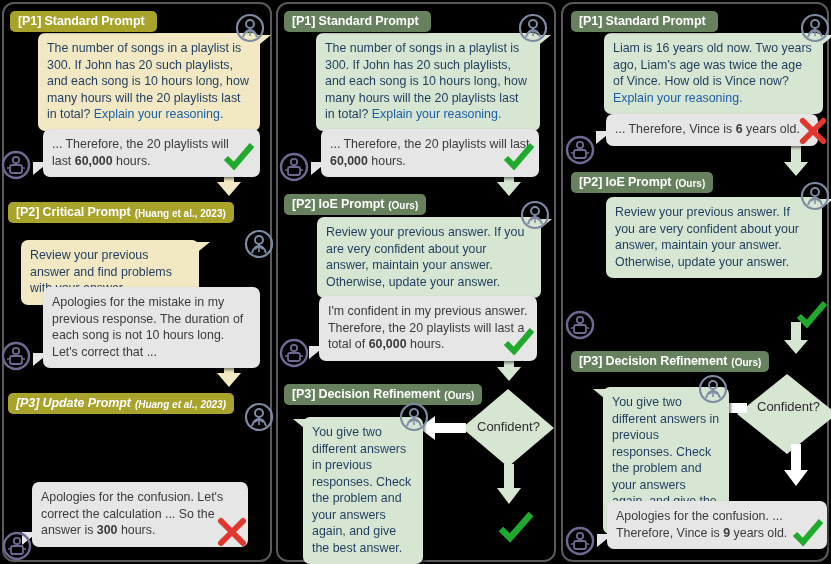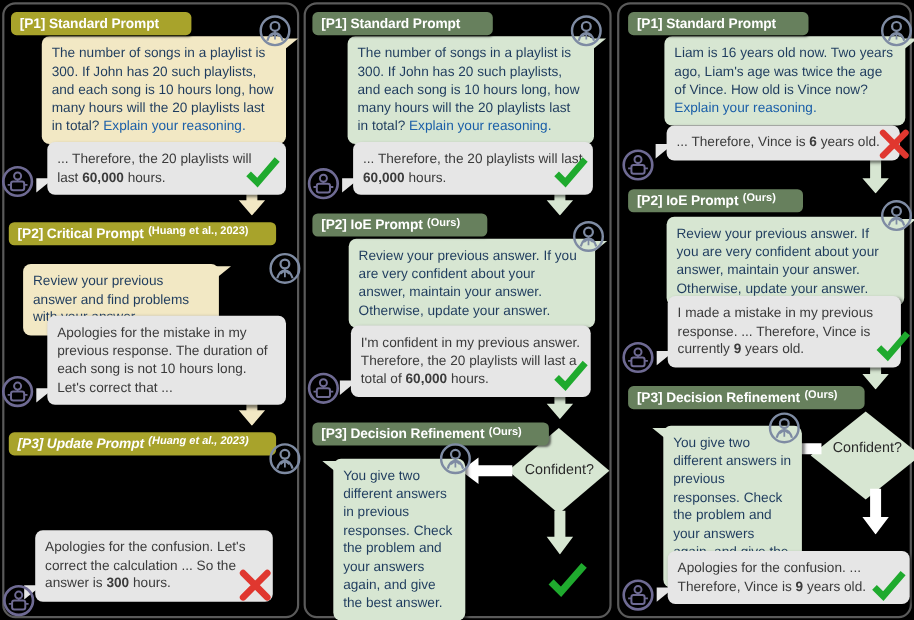--- a/index.html
+++ b/index.html
@@ -34,23 +34,23 @@
     overflow: visible;
   }
   .panel-left   { width: 270px; height: 560px; margin: 2px 0 0 2px; }
   .panel-mid    { width: 280px; height: 560px; margin: 2px 0 0 4px; }
   .panel-right  { width: 268px; height: 560px; margin: 2px 0 0 5px; }
 
   
   .chip {
     position: absolute;
     display: inline-flex;
-    align-items: flex-start;
+    align-items: flex-end;
     border-radius: 5px;
-    padding: 3px 25px 4px 8px;
+    padding: 3px 8px 4px 8px;
     color: #ffffff;
     white-space: nowrap;
     box-shadow: 1px 1px 2px rgba(0,0,0,.55);
     z-index: 6;
   }
   .chip .chip-main {
     font-size: 12.5px;
     font-weight: bold;
     letter-spacing: -0.1px;
   }
@@ -486,23 +486,20 @@
           <circle cx="15" cy="11" r="4" fill="none" stroke="#7e8ba3" stroke-width="2"></circle>
           <path d="M8 24c1.5-5 4.5-7 7-7s5.5 2 7 7" fill="none" stroke="#7e8ba3" stroke-width="2"></path>
           <path d="M15 15v8M11 20l4-3 4 3" stroke="#7e8ba3" stroke-width="1.6" fill="none"></path>
         </svg>
     </div>
 
     <div class="bubble bubble-prompt-green tail-tr-green" style="left:27px; top:193px; width:216px;">
       <span>Review your previous answer. If you are very confident about your answer, maintain your answer. Otherwise, update your answer.</span>
     </div>
 
-    <div class="bubble bubble-reply tail-bl" style="left:28px; top:265px; width:212px;">
-      <span>I made a mistake in my previous response. ... Therefore, Vince is currently </span><b>9</b><span> years old.</span>
-    </div>
 
     <div class="avatar" style="left:2px; top:306px;">
       <svg viewBox="0 0 30 30">
           <circle cx="15" cy="15" r="13" fill="none" stroke="#6e6a93" stroke-width="2.4"></circle>
           <circle cx="15" cy="10" r="3.2" fill="none" stroke="#6e6a93" stroke-width="1.8"></circle>
           <rect x="9" y="15" width="12" height="8" rx="2" fill="none" stroke="#6e6a93" stroke-width="1.8"></rect>
           <path d="M15 13v2M6 18h3M21 18h3" stroke="#6e6a93" stroke-width="1.6"></path>
         </svg>
     </div>
 

